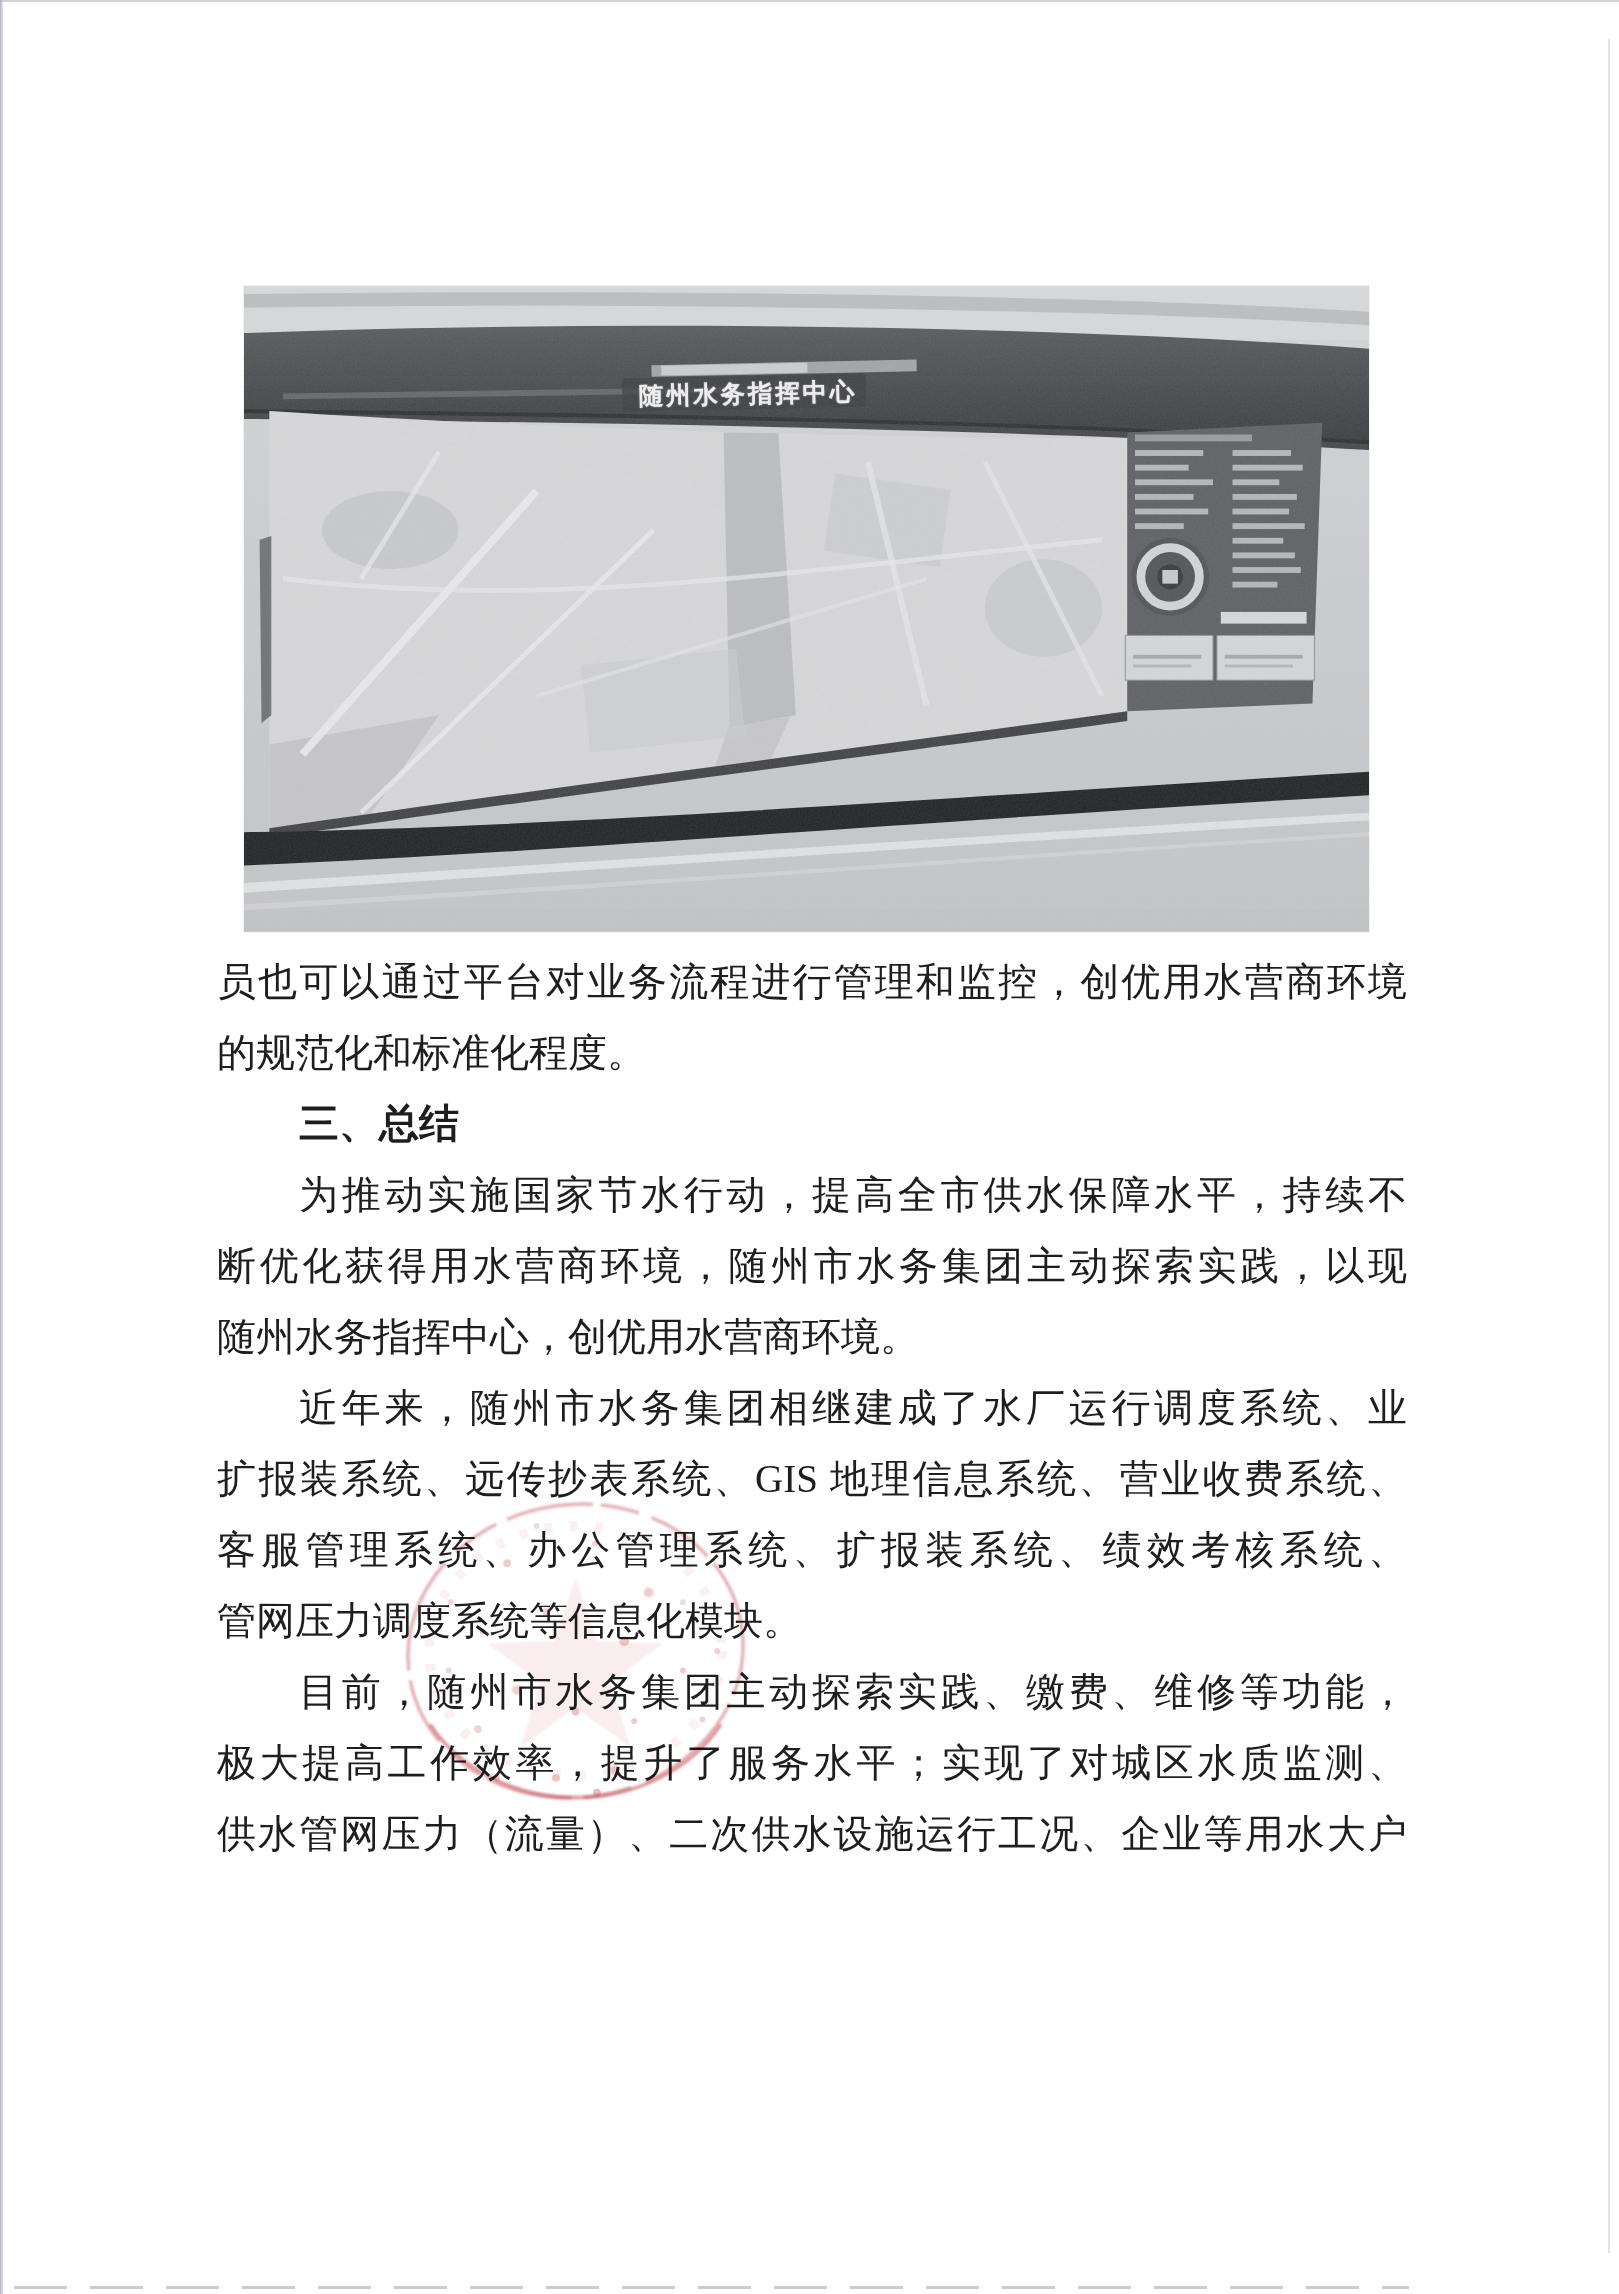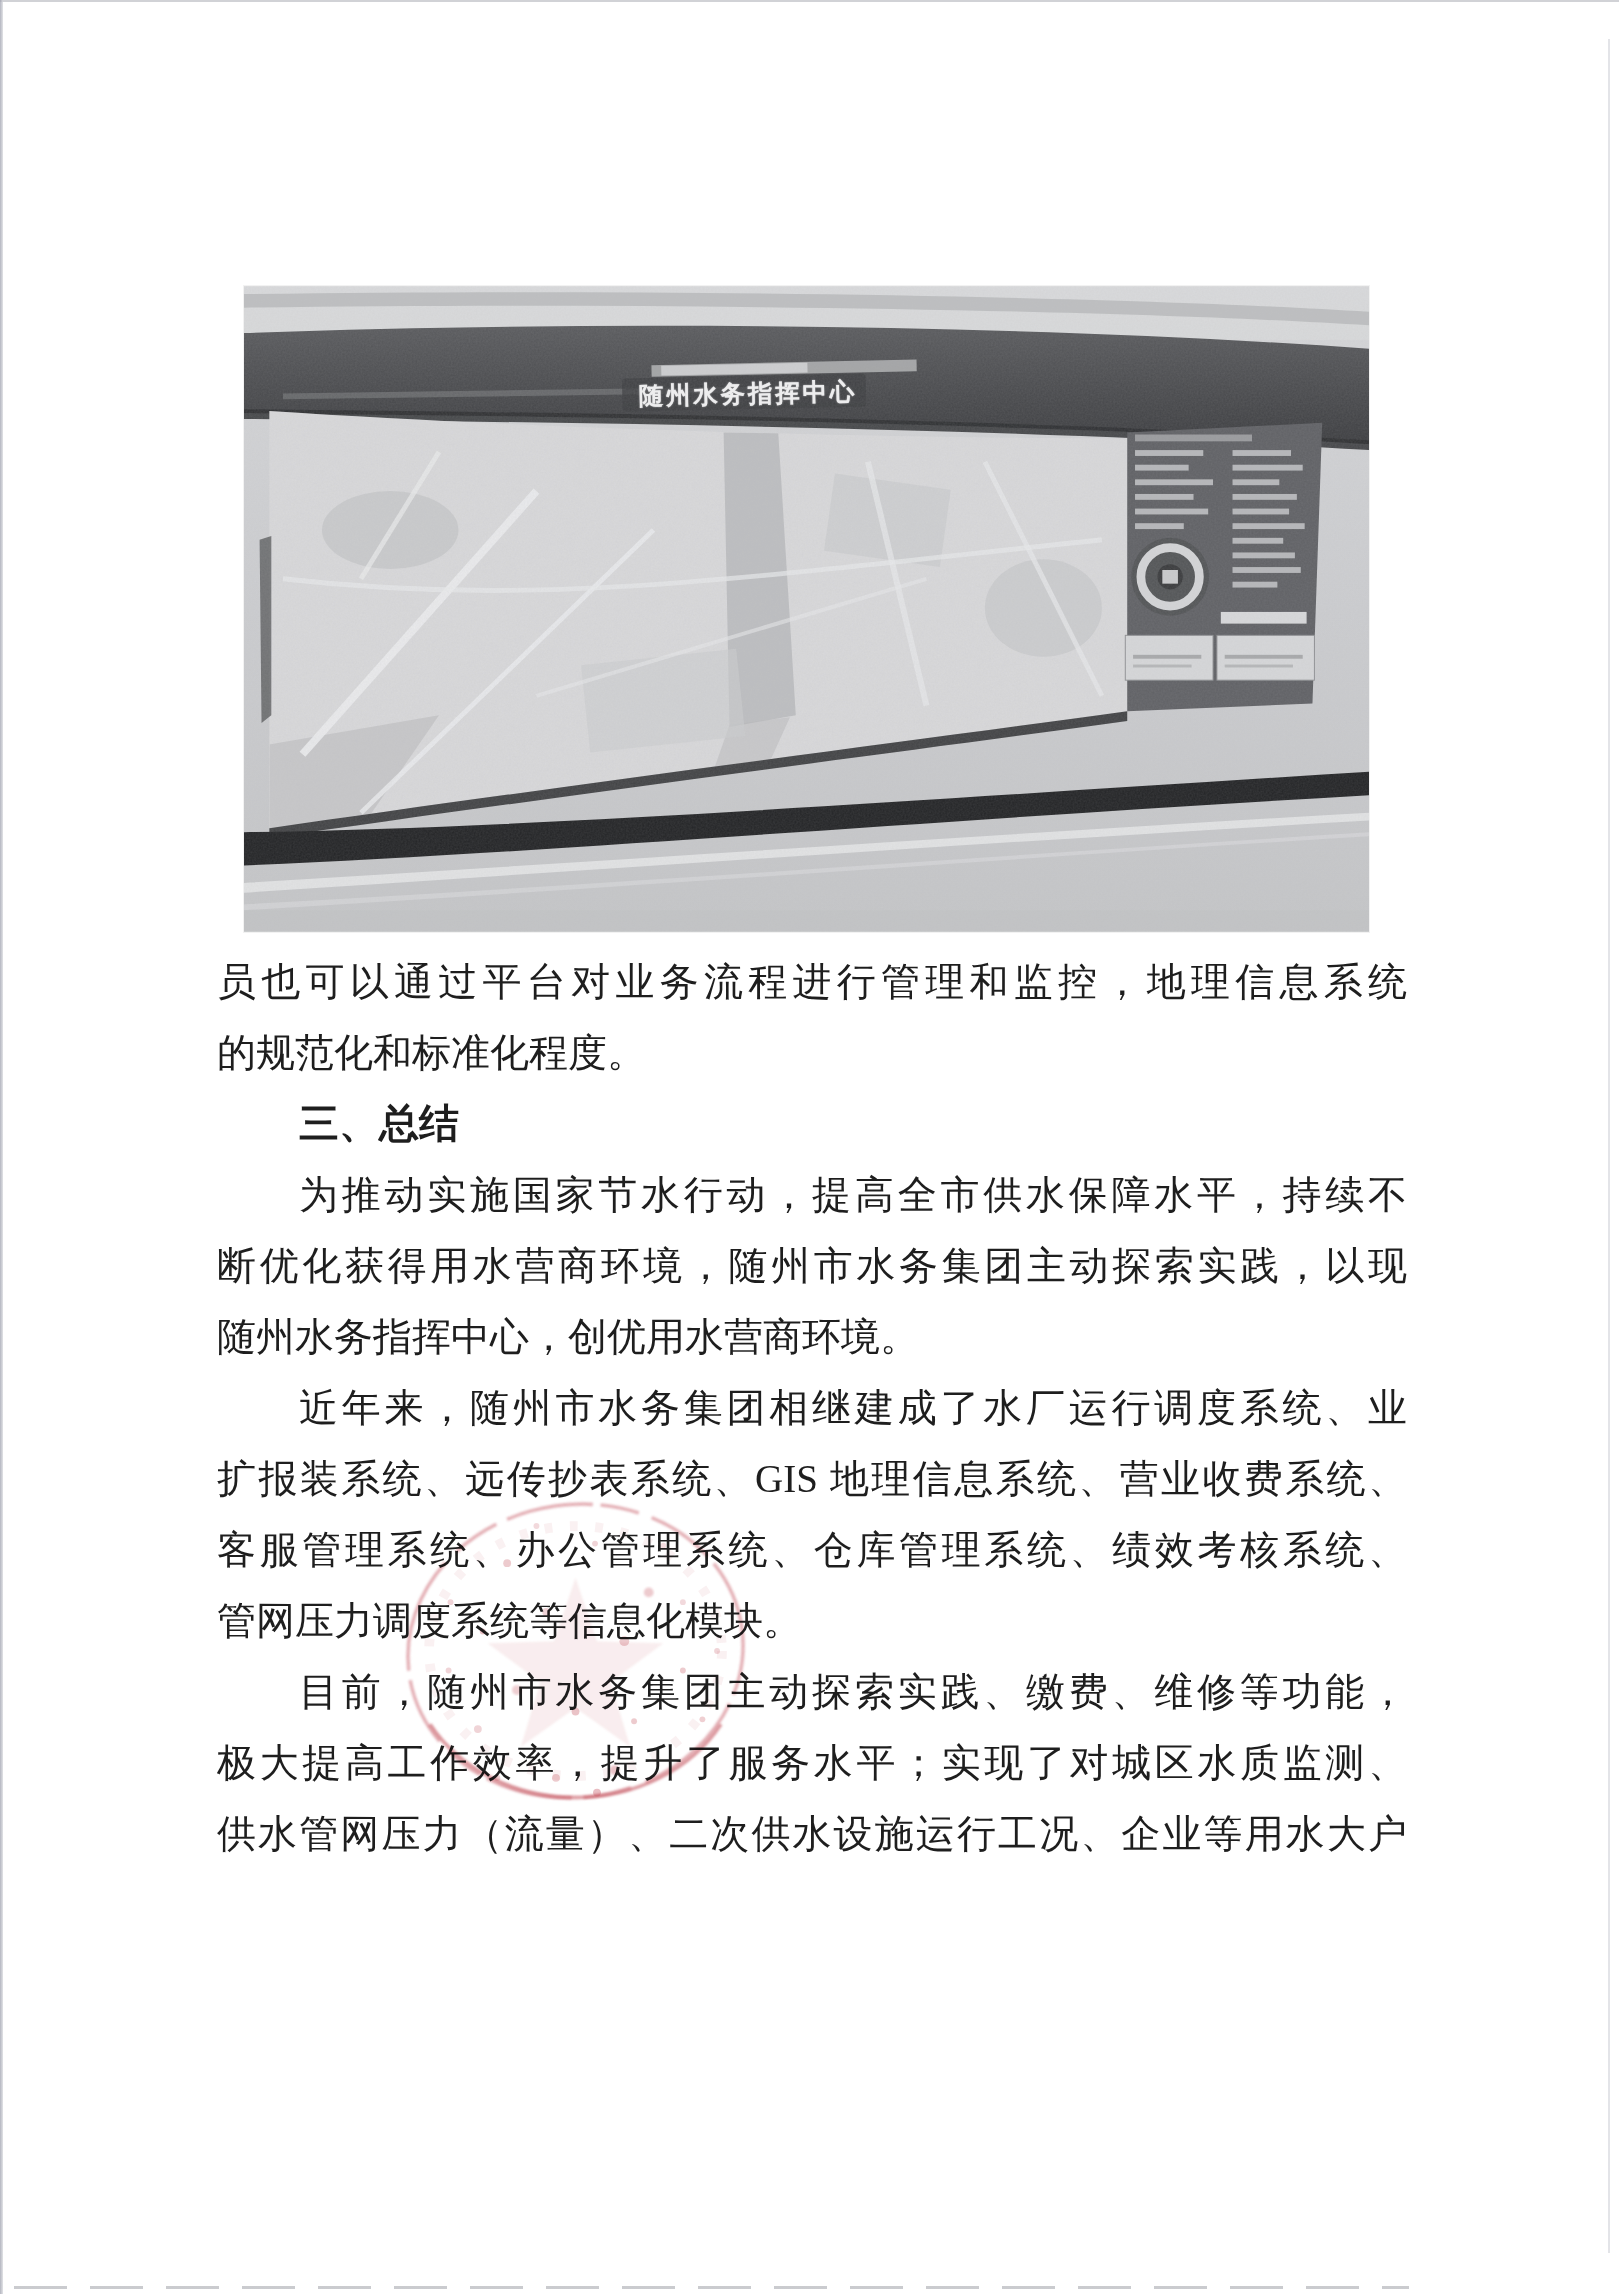--- a/index.html
+++ b/index.html
@@ -170,29 +170,29 @@
       <path d="M0,612 C400,588 800,560 1154,540 L1154,548 C800,568 400,596 0,622 Z" fill="#e6e7e9" opacity="0.85"></path>
       <path d="M0,634 C400,612 800,582 1154,560 L1154,564 C800,586 400,616 0,640 Z" fill="#dadbdd" opacity="0.6"></path>
       <rect x="0" y="640" width="1154" height="22" fill="#c2c3c5" opacity="0.6"></rect>
 
       <rect x="0" y="0" width="1154" height="662" filter="url(#grain)" opacity="0.55"></rect>
     </svg>
     <div class="screen-title">随州水务指挥中心</div>
   </div>
 
   <div class="body-text">
-    <div class="line fill">员也可以通过平台对业务流程进行管理和监控，地理信息系统</div>
+    <div class="line fill">员也可以通过平台对业务流程进行管理和监控，创优用水营商环境</div>
     <div class="line">的规范化和标准化程度。</div>
     <div class="line heading indent">三、总结</div>
     <div class="line indent fill">为推动实施国家节水行动，提高全市供水保障水平，持续不</div>
     <div class="line fill">断优化获得用水营商环境，随州市水务集团主动探索实践，以现</div>
     <div class="line">随州水务指挥中心，创优用水营商环境。</div>
     <div class="line indent fill">近年来，随州市水务集团相继建成了水厂运行调度系统、业</div>
     <div class="line fill">扩报装系统、远传抄表系统、GIS 地理信息系统、营业收费系统、</div>
-    <div class="line fill">客服管理系统、办公管理系统、仓库管理系统、绩效考核系统、</div>
+    <div class="line fill">客服管理系统、办公管理系统、扩报装系统、绩效考核系统、</div>
     <div class="line">管网压力调度系统等信息化模块。</div>
     <div class="line indent fill">目前，随州市水务集团主动探索实践、缴费、维修等功能，</div>
     <div class="line fill">极大提高工作效率，提升了服务水平；实现了对城区水质监测、</div>
     <div class="line fill">供水管网压力（流量）、二次供水设施运行工况、企业等用水大户</div>
   </div>
 
   <svg class="stamp" viewBox="0 0 380 340" aria-hidden="true">
     <defs>
       <filter id="sblur">
           <feGaussianBlur stdDeviation="1.3"></feGaussianBlur>

